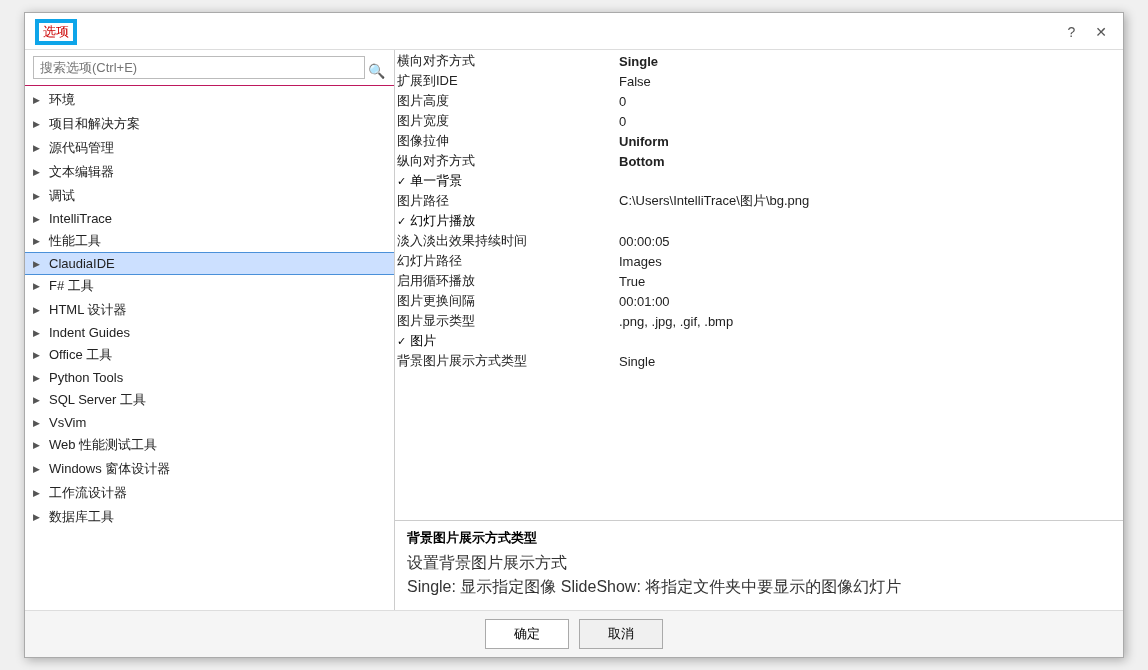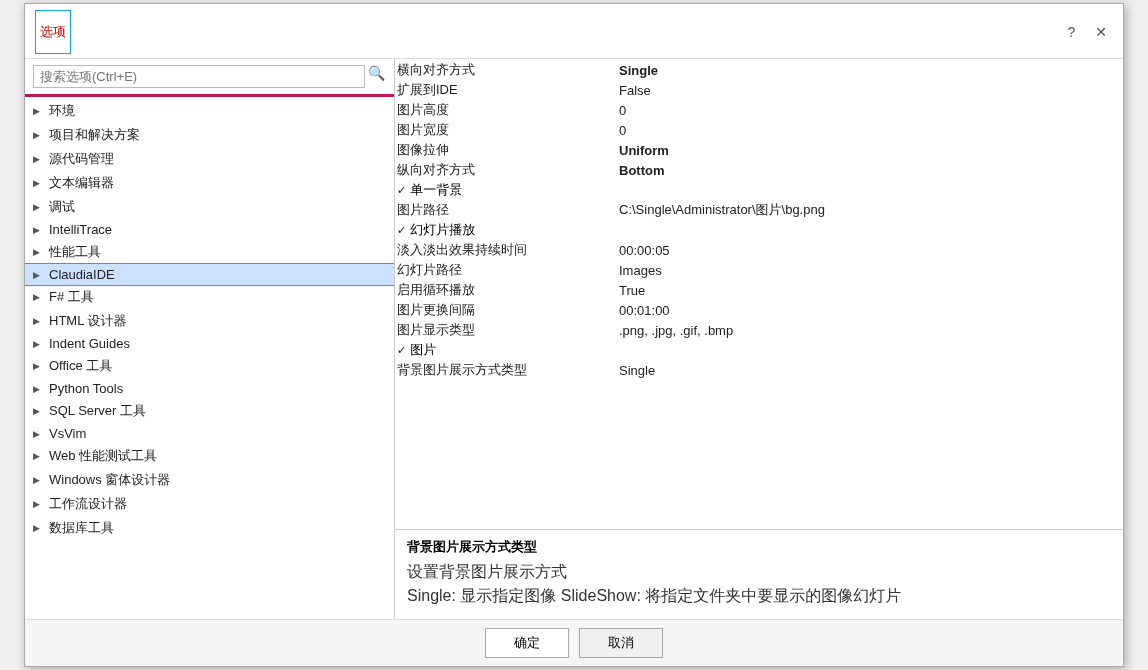--- a/index.html
+++ b/index.html
@@ -24,22 +24,22 @@
       background: #fff;
       padding: 6px 10px 4px 10px;
       display: flex;
       align-items: center;
       justify-content: space-between;
       border-bottom: 1px solid #ddd;
     }
     .title-text {
       color: #c00;
       font-size: 13px;
-      border: 1px solid #0ea5e9;
-      padding: 12px 4px;
+      border: 4px solid #0ea5e9;
+      padding: 0 4px;
     }
     .title-actions {
       display: flex;
       gap: 8px;
       align-items: center;
     }
     .title-btn {
       cursor: pointer;
       font-size: 14px;
       color: #555;
@@ -54,23 +54,23 @@
     }
     
     .left-panel {
       width: 370px;
       border-right: 1px solid #ccc;
       display: flex;
       flex-direction: column;
     }
     .search-bar {
       display: flex;
-      align-items: flex-start;
+      align-items: flex-end;
       padding: 6px 8px;
-      border-bottom: 3px solid #be185d;
+      border-bottom: 1px solid #be185d;
       gap: 4px;
     }
     .search-input {
       flex: 1;
       border: 1px solid #bbb;
       padding: 3px 6px;
       font-size: 13px;
       font-family: inherit;
       color: #999;
     }
@@ -296,21 +296,21 @@
               </tr>
               <tr>
                 <td class="prop-name">纵向对齐方式</td>
                 <td class="prop-value bold">Bottom</td>
               </tr>
               <tr class="section-header">
                 <td colspan="2"><span class="section-toggle">✓</span>单一背景</td>
               </tr>
               <tr>
                 <td class="prop-name">图片路径</td>
-                <td class="prop-value">C:\Single\Administrator\图片\bg.png</td>
+                <td class="prop-value">C:\Users\IntelliTrace\图片\bg.png</td>
               </tr>
               <tr class="section-header">
                 <td colspan="2"><span class="section-toggle">✓</span>幻灯片播放</td>
               </tr>
               <tr>
                 <td class="prop-name">淡入淡出效果持续时间</td>
                 <td class="prop-value">00:00:05</td>
               </tr>
               <tr>
                 <td class="prop-name">幻灯片路径</td>

